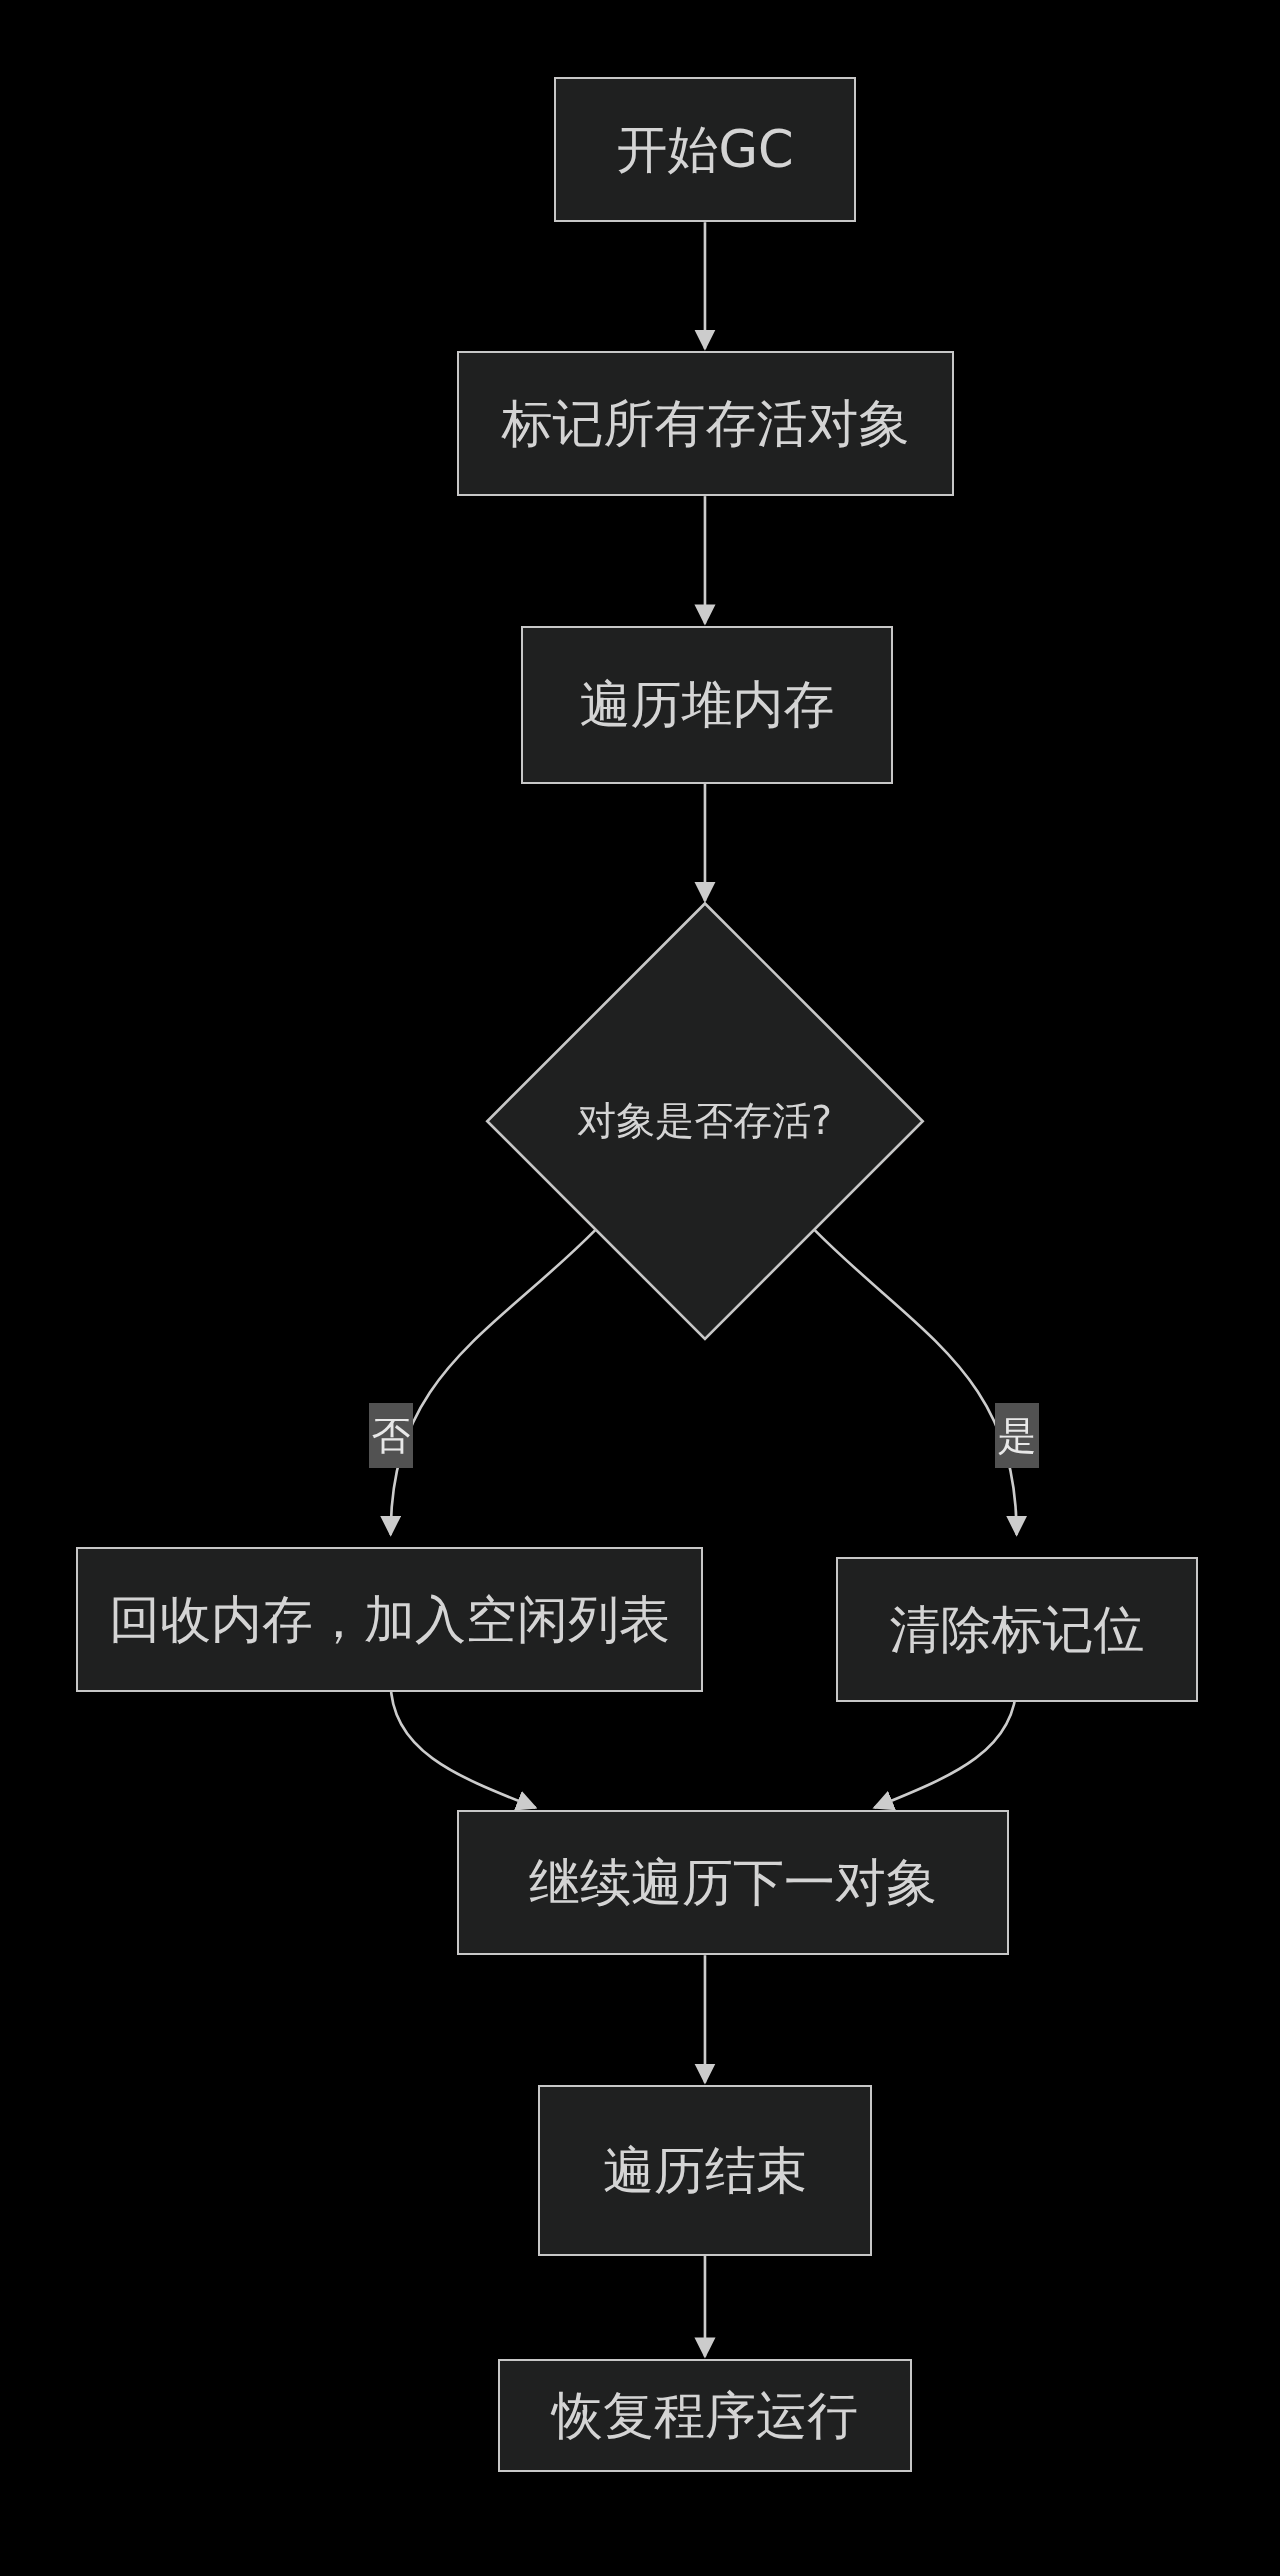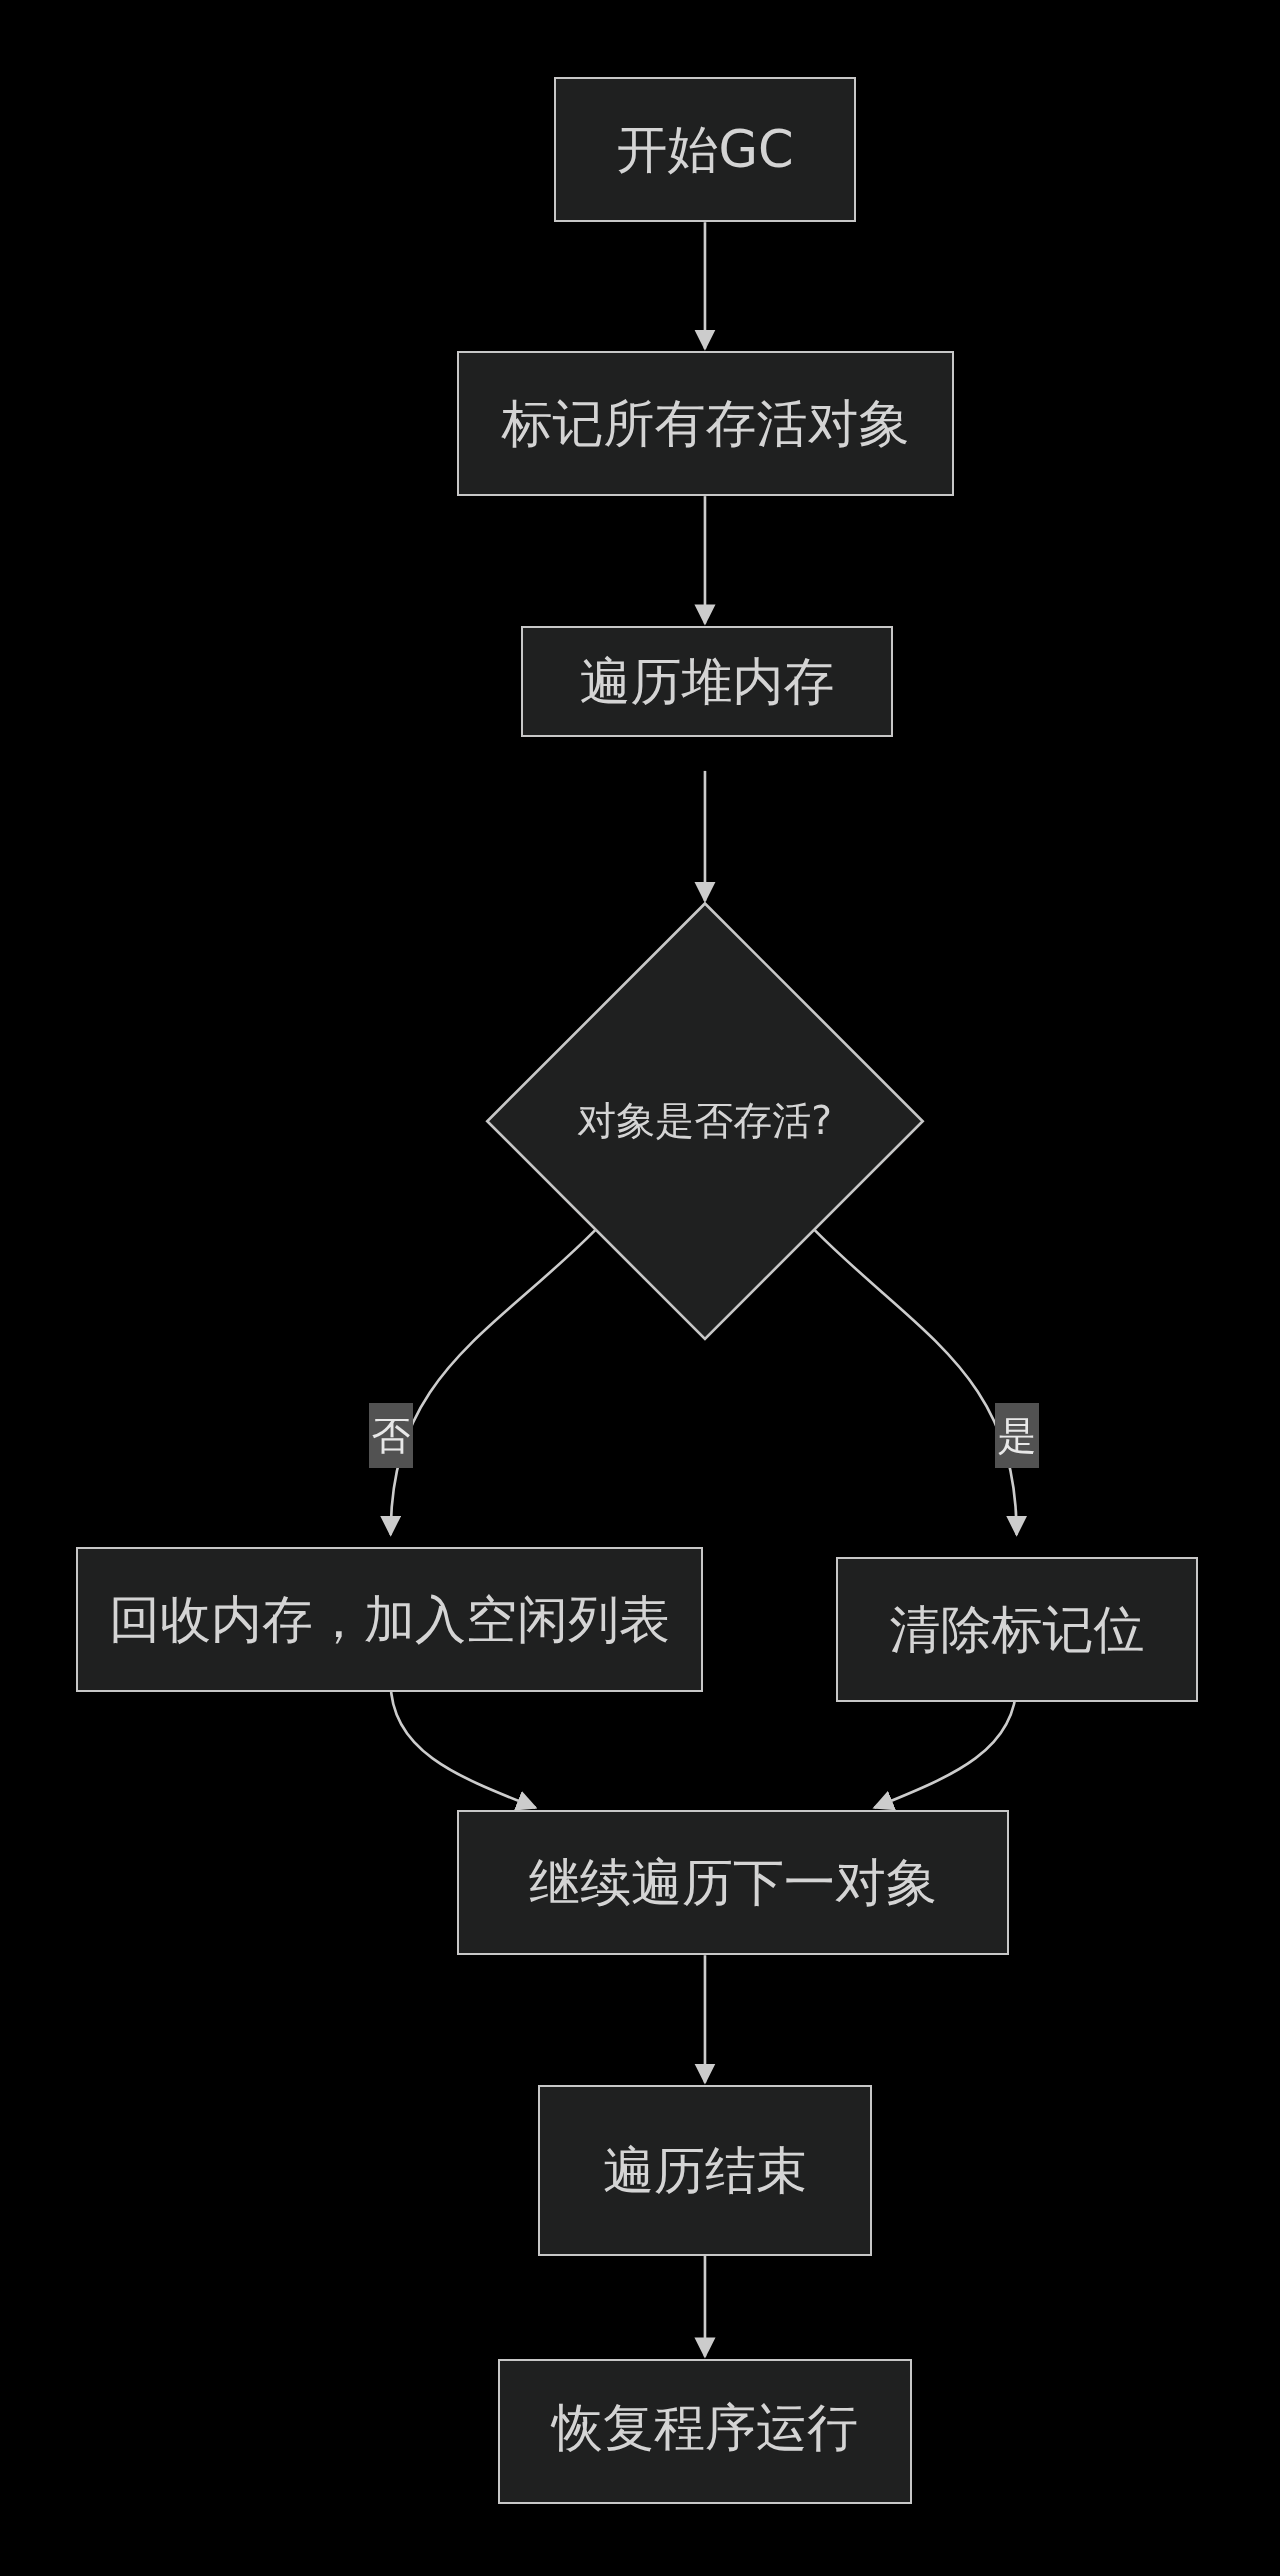--- a/index.html
+++ b/index.html
@@ -38,26 +38,26 @@
     align-items: center;
     justify-content: center;
     font-size: 51px;
     line-height: 1.2;
     text-align: center;
     white-space: nowrap;
   }
   
   #n-start    { left: 554px;  top: 77px;   width: 302px; height: 145px; }
   #n-mark     { left: 457px;  top: 351px;  width: 497px; height: 145px; }
-  #n-traverse { left: 521px;  top: 626px;  width: 372px; height: 111px; }
+  #n-traverse { left: 521px;  top: 626px;  width: 372px; height: 158px; }
   #n-reclaim  { left: 76px;   top: 1537px; width: 627px; height: 145px; margin-top: 10px; }
   #n-clear    { left: 836px;  top: 1537px; width: 362px; height: 145px; margin-top: 20px; }
   #n-next     { left: 457px;  top: 1810px; width: 552px; height: 145px; }
   #n-end      { left: 538px;  top: 2085px; width: 334px; height: 171px; }
-  #n-resume   { left: 498px;  top: 2359px; width: 414px; height: 145px; font-family: Liberation Mono, monospace; }
+  #n-resume   { left: 498px;  top: 2359px; width: 414px; height: 113px; }
   
   .decision-text {
     position: absolute;
     left: 487px; top: 903px;
     width: 435px; height: 435px;
     display: flex;
     align-items: center;
     justify-content: center;
     color: var(--node_text, #d4d4d4);
     font-size: 39px;

